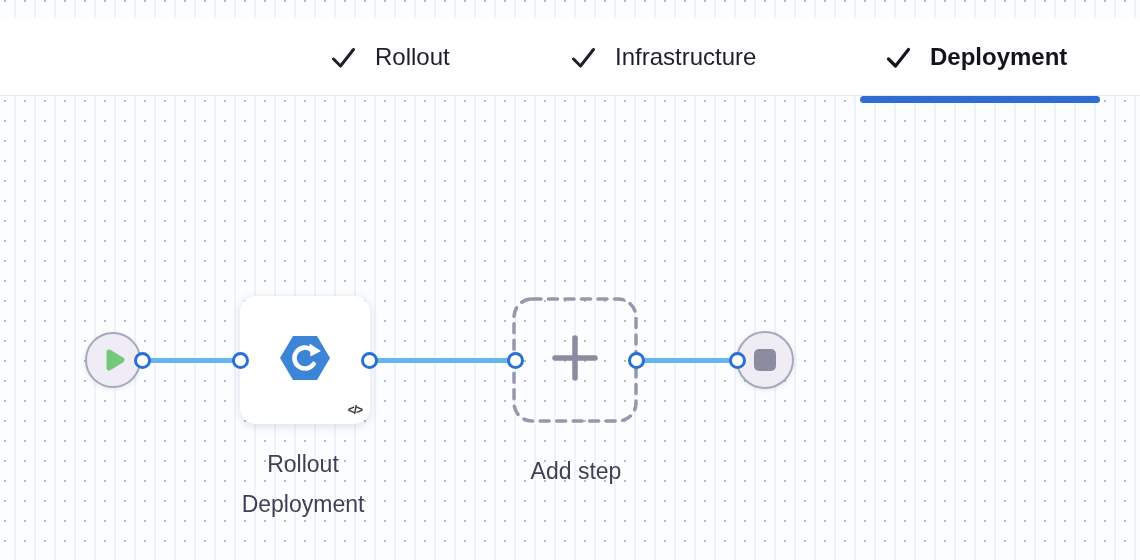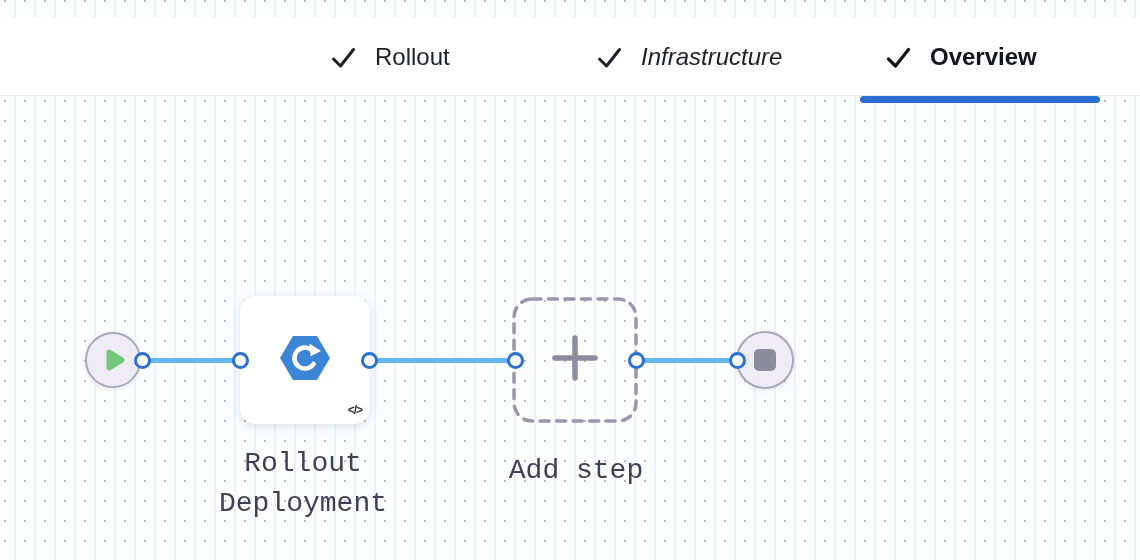--- a/index.html
+++ b/index.html
@@ -22,21 +22,21 @@
   }
   .tab {
     position:absolute; top:0; height:78px;
     display:flex; align-items:center; gap:18px;
     font-size:24px; color:#1f1f2b; cursor:pointer; white-space:nowrap;
   }
   .tab .check-icon { display:flex; align-items:center; }
   .tab.active { font-weight:700; color:#14141c; }
   .tab-overview { left:37px; }
   .tab-service { left:330px; }
-  .tab-infrastructure { left:596px;font-style:italic; }
+  .tab-infrastructure { left:570px; }
   .tab-execution { left:885px; }
   .active-underline {
     position:absolute; left:860px; top:96px; width:240px; height:7px;
     background:#2e6ed3; border-radius:4px; z-index:11;
   }
 
   
   .canvas { position:absolute; inset:0; z-index:1; }
 
   .edge {
@@ -78,23 +78,22 @@
 
   .add-step-node {
     position:absolute; left:512px; top:297px; width:126px; height:126px;
     display:flex; align-items:center; justify-content:center;
     z-index:2; cursor:pointer;
   }
   .add-step-node .dash-border { position:absolute; inset:0; }
 
   .node-label {
     position:absolute; top:444px; width:200px;
-    font-size:28px; line-height:40px; color:#3f3f55; text-align:center;
+    font-size:23px; line-height:40px; color:#3f3f55; text-align:center;
     z-index:2;
-    font-family:Liberation Mono, monospace;
   }
   .label-rollout { left:203px; }
   .label-addstep { left:476px;margin-top:7px; }
 </style>
 </head>
 <body>
 
 <div class="canvas">
 
   <div class="edge edge-1"></div>
@@ -163,16 +162,16 @@
         </svg>
     </span>
     <span>Infrastructure</span>
   </div>
   <div class="tab tab-execution active">
     <span class="check-icon">
       <svg width="27" height="27" viewBox="0 0 27 27">
           <path d="M3.5 15 L10.5 22 L23.5 5.5" fill="none" stroke="#14141c" stroke-width="3.2" stroke-linecap="round" stroke-linejoin="round"></path>
         </svg>
     </span>
-    <span>Overview</span>
+    <span>Deployment</span>
   </div>
 </div>
 <div class="active-underline"></div>
 
 </body></html>

